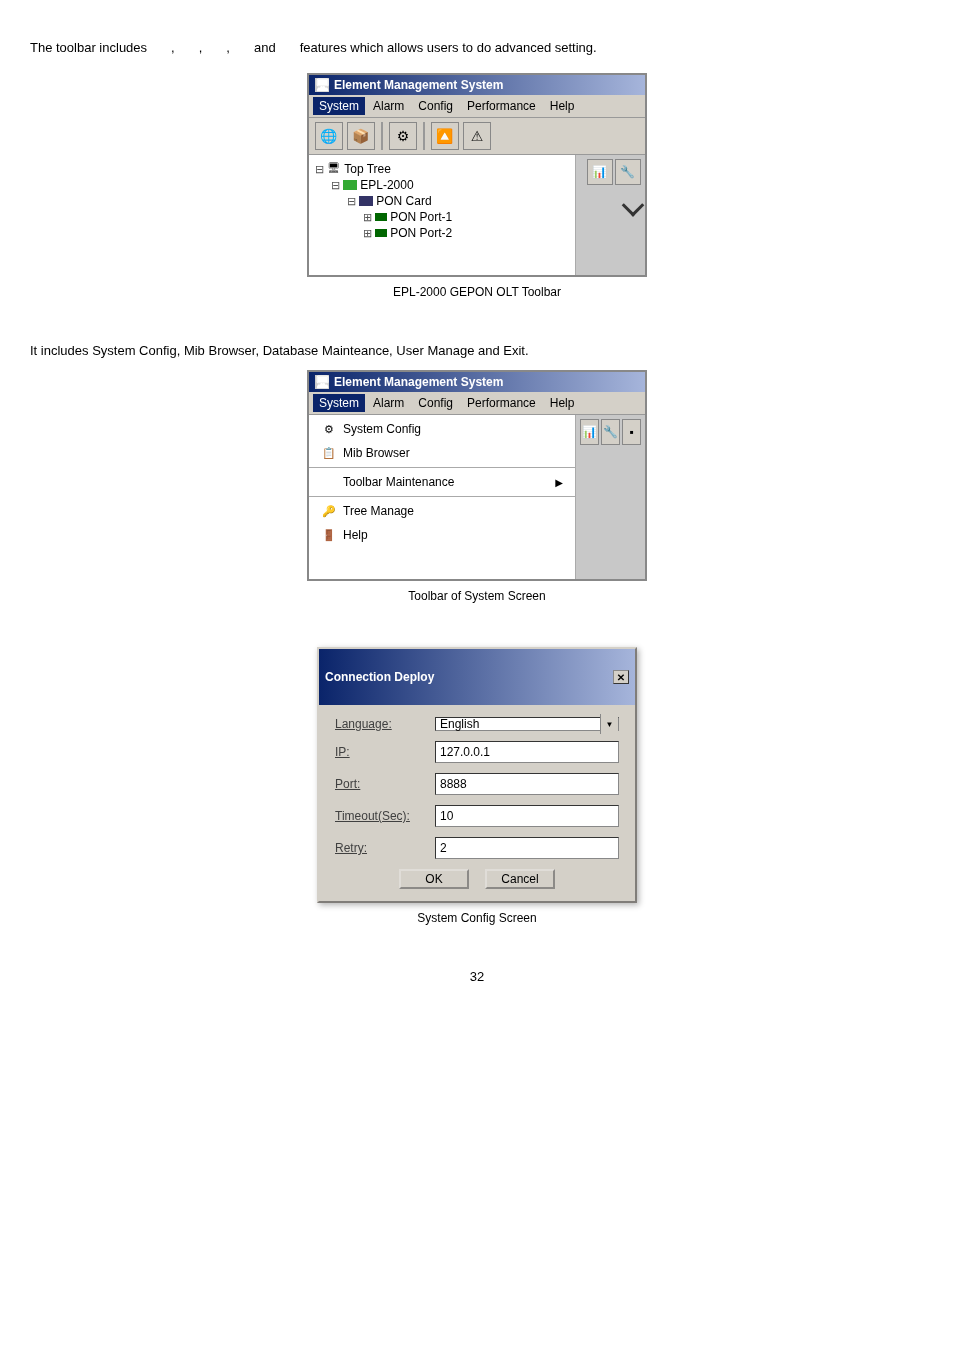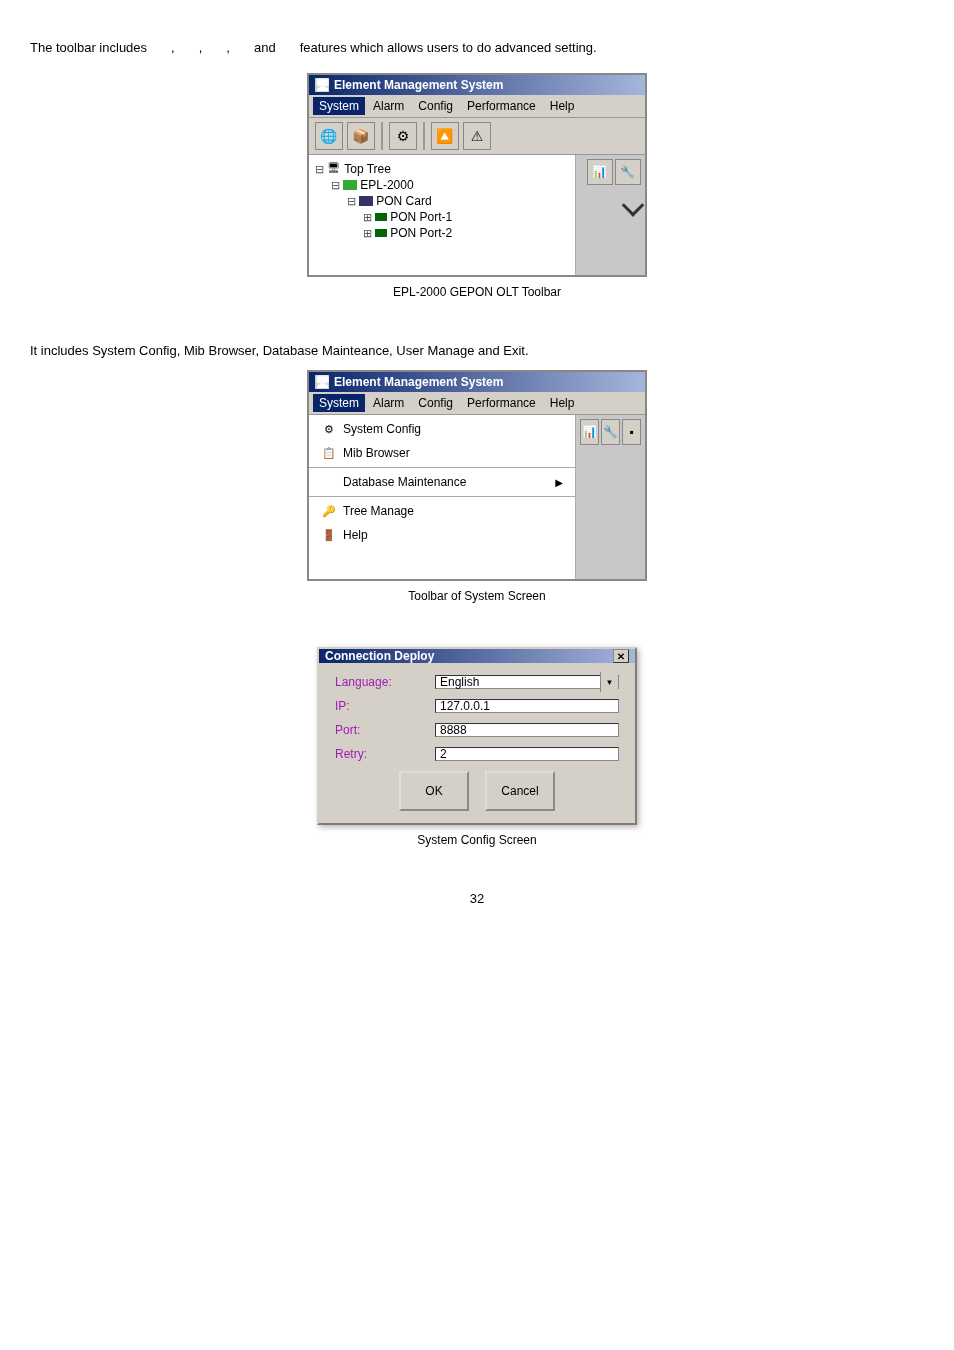--- a/index.html
+++ b/index.html
@@ -195,21 +195,21 @@
       border: 2px outset #d4d0c8;
       background: #d4d0c8;
       width: 320px;
       box-shadow: 2px 2px 6px rgba(0,0,0,0.3);
     }
     .conn-titlebar {
       background: linear-gradient(to right, #0a246a, #a6b5db);
       color: #fff;
       font-size: 12px;
       font-weight: bold;
-      padding: 0 6px;
+      padding: 21px 6px;
       display: flex;
       align-items: center;
       justify-content: space-between;
     }
     .conn-close-btn {
       background: #d4d0c8;
       border: 1px outset #888;
       width: 16px;
       height: 14px;
       font-size: 10px;
@@ -224,30 +224,31 @@
     }
     .conn-row {
       display: flex;
       align-items: center;
       margin-bottom: 10px;
       gap: 0;
     }
     .conn-label {
       width: 100px;
       font-size: 12px;
-      color: #a21caf;
+      color: #404040;
       flex-shrink: 0;
+      text-decoration: underline;
     }
     .conn-input {
       flex: 1;
       border: 1px inset #888;
       background: #fff;
       padding: 2px 4px;
       font-size: 12px;
-      height: 14px;
+      height: 22px;
     }
     .conn-select-wrapper {
       flex: 1;
       display: flex;
       align-items: center;
       border: 1px inset #888;
       background: #fff;
       height: 14px;
     }
     .conn-select-text {
@@ -267,21 +268,21 @@
       cursor: pointer;
     }
     .conn-buttons {
       display: flex;
       justify-content: center;
       gap: 16px;
       margin-top: 6px;
     }
     .conn-btn {
       width: 70px;
-      height: 40px;
+      height: 20px;
       background: #d4d0c8;
       border: 2px outset #e0ddd8;
       font-size: 12px;
       cursor: pointer;
       display: flex;
       align-items: center;
       justify-content: center;
     }
 
     .page-number {
@@ -420,21 +421,21 @@
           <span class="menu-item-icon">⚙</span>
           <span>System Config</span>
         </div>
         <div class="menu-item">
           <span class="menu-item-icon">📋</span>
           <span>Mib Browser</span>
         </div>
         <div class="menu-separator"></div>
         <div class="menu-item">
           <span class="menu-item-icon"></span>
-          <span>Database Maintenance</span>
+          <span>Toolbar Maintenance</span>
           <span class="menu-item-arrow">▶</span>
         </div>
         <div class="menu-separator"></div>
         <div class="menu-item">
           <span class="menu-item-icon">🔑</span>
           <span>Tree Manage</span>
         </div>
         <div class="menu-item">
           <span class="menu-item-icon">🚪</span>
           <span>Help</span>
@@ -472,20 +473,24 @@
       <div class="conn-row">
         <span class="conn-label">IP:</span>
         <input class="conn-input" type="text" value="127.0.0.1" style="">
       </div>
 
       <div class="conn-row">
         <span class="conn-label">Port:</span>
         <input class="conn-input" type="text" value="8888" style="">
       </div>
 
+      <div class="conn-row">
+        <span class="conn-label">Timeout(Sec):</span>
+        <input class="conn-input" type="text" value="10" style="">
+      </div>
 
       <div class="conn-row">
         <span class="conn-label">Retry:</span>
         <input class="conn-input" type="text" value="2" style="">
       </div>
 
       <div class="conn-buttons">
         <button class="conn-btn">OK</button>
         <button class="conn-btn">Cancel</button>
       </div>

